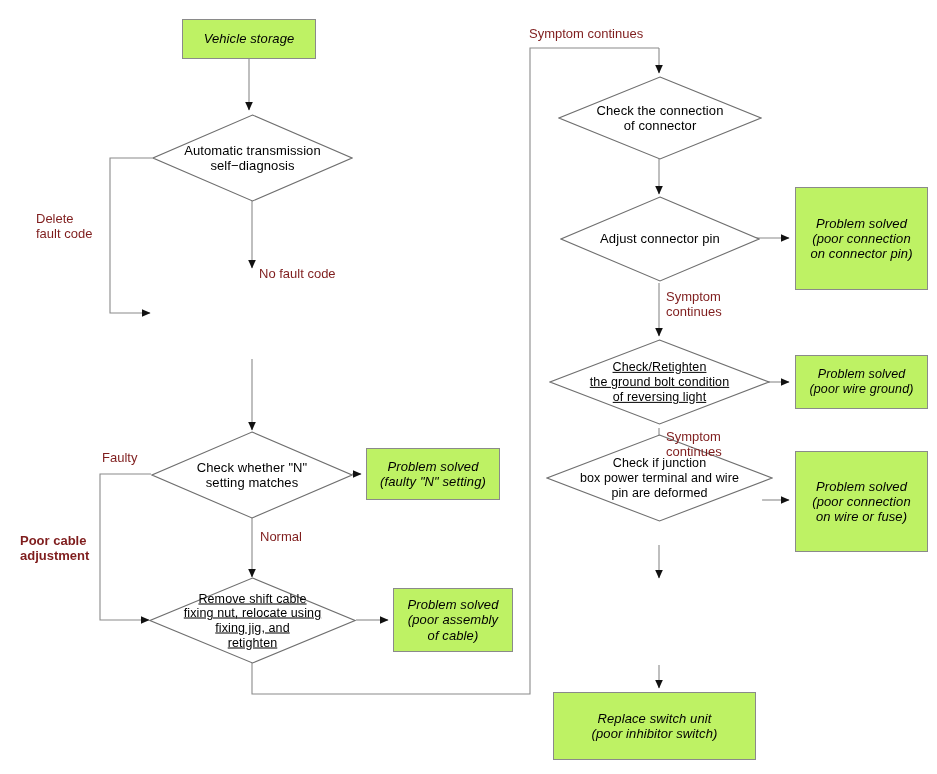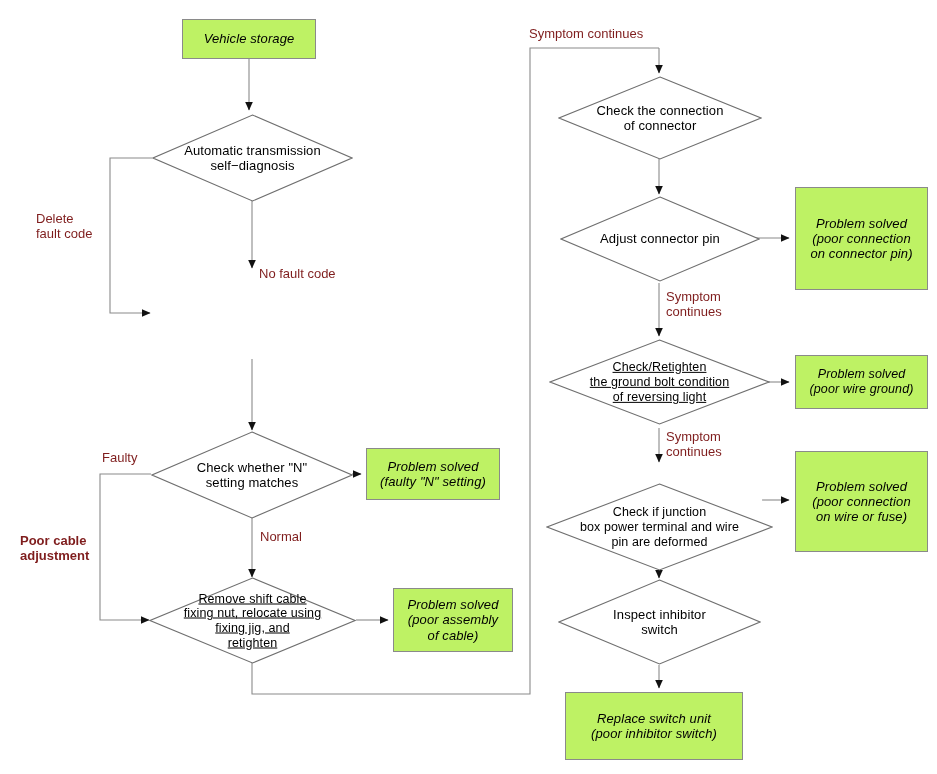--- a/index.html
+++ b/index.html
@@ -189,44 +189,37 @@
     <div class="txt" style="font-size:12.5px;text-decoration:underline;">Check/Retighten
 the ground bolt condition
 of reversing light</div>
   </div>
 
   <div class="node box" style="left:795px; top:355px; width:133px; height:54px;">
     <div class="txt" style="font-size:12.5px;">Problem solved
 (poor wire ground)</div>
   </div>
 
-  <div class="node diamond" style="left:546px; top:483px; width:227px; height:88px;">
+  <div class="node diamond" style="left:546px; top:434px; width:227px; height:88px;">
     <svg viewBox="0 0 227 88" preserveAspectRatio="none">
       <polygon points="113.5,1 226,44 113.5,87 1,44" fill="#ffffff" stroke="#6f6f6f" stroke-width="1.1"></polygon>
     </svg>
     <div class="txt" style="font-size:12.5px;">Check if junction
 box power terminal and wire
 pin are deformed</div>
   </div>
 
   <div class="node box" style="left:795px; top:451px; width:133px; height:101px;">
     <div class="txt">Problem solved
 (poor connection
 on wire or fuse)</div>
   </div>
 
-  <div class="node diamond" style="left:558px; top:579px; width:203px; height:86px;">
-    <svg viewBox="0 0 203 86" preserveAspectRatio="none">
-      <polygon points="101.5,1 202,43 101.5,85 1,43" fill="#ffffff" stroke="#6f6f6f" stroke-width="1.1"></polygon>
-    </svg>
-    <div class="txt">Inspect inhibitor
-switch</div>
-  </div>
-
-  <div class="node box" style="left:553px; top:692px; width:178px; height:68px;margin-left:12px;">
+
+  <div class="node box" style="left:553px; top:692px; width:203px; height:68px;">
     <div class="txt">Replace switch unit
 (poor inhibitor switch)</div>
   </div>
 
   <div class="edge-label center" style="left:36px; top:211px; width:72px;">Delete
 fault code</div>
 
   <div class="edge-label left" style="left:259px; top:221px; width:120px;margin-top:45px;">No fault code</div>
 
   <div class="edge-label left" style="left:102px; top:450px; width:60px;">Faulty</div>

